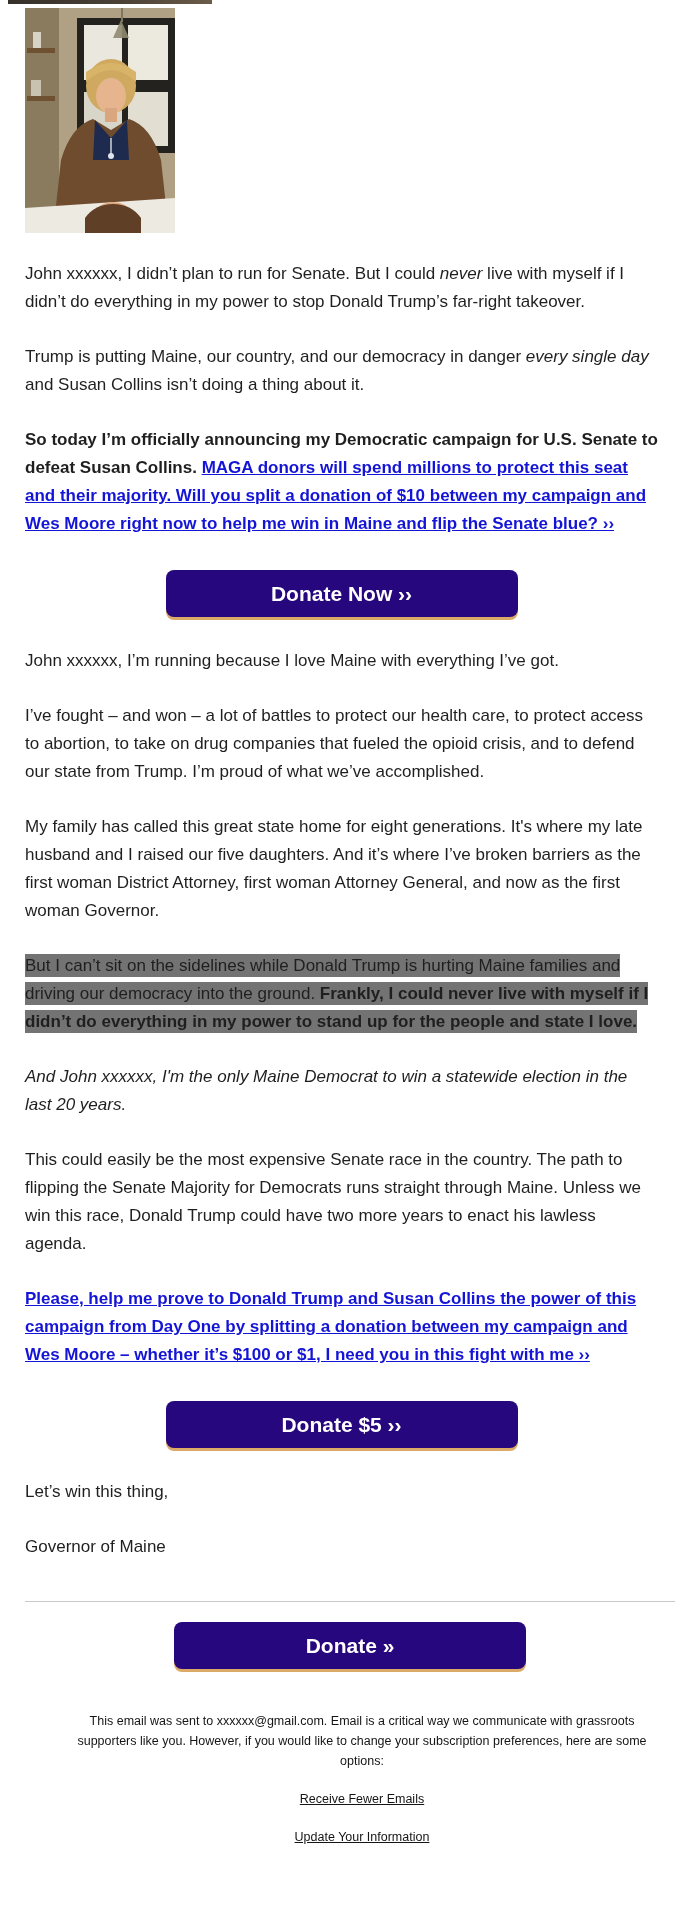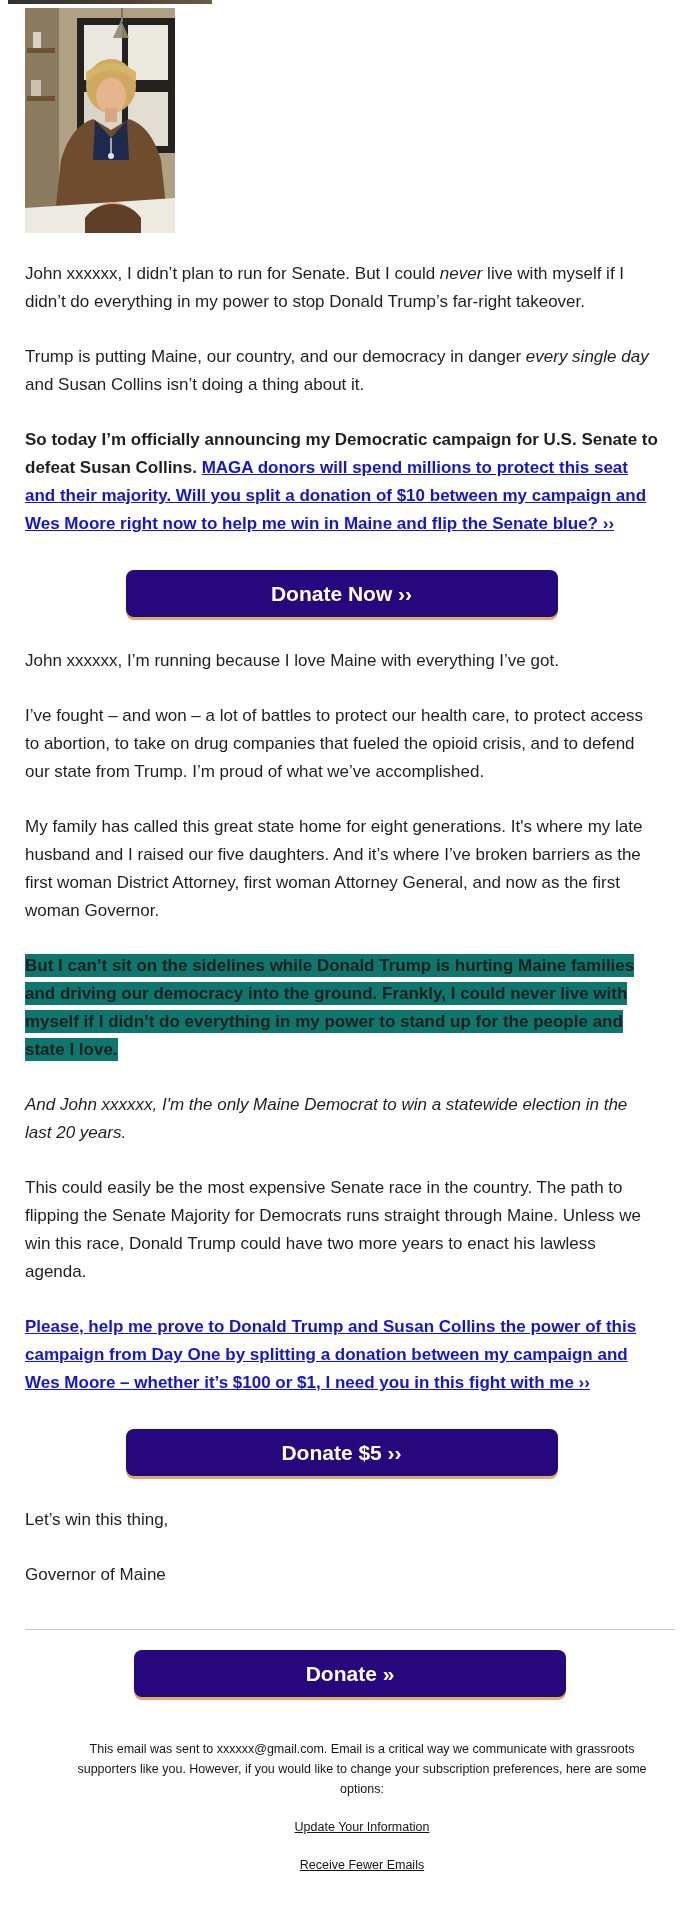--- a/index.html
+++ b/index.html
@@ -13,23 +13,23 @@
     background: linear-gradient(90deg, #35302a, #4a4036 55%, #6a5c48);
   }
   .email { padding: 6px 42px 0 25px; }
   .photo { width: 150px; height: 225px; display: block; margin: 2px 0 0 0; }
   p.body-p {
     font-size: 17px; line-height: 28px; margin: 27px 0; color: #1f1f1f;
   }
   .b { font-weight: 700; }
   .i { font-style: italic; }
   a.inline-link { color: #1414d6; font-weight: 700; text-decoration: underline; }
-  mark.hl { background: #0f766e; color: inherit; padding: 2px 0; font-weight: bold; }
+  mark.hl { background: #737373; color: inherit; padding: 2px 0; }
   a.btn {
-    display: block; width: 432px; margin: 32px auto 30px auto;
+    display: block; width: 352px; margin: 32px auto 30px auto;
     background: #26077d; color: #ffffff;
     font-size: 21px; font-weight: 700; line-height: 25px;
     text-align: center; text-decoration: none;
     padding: 11px 0; border-radius: 8px;
     box-shadow: 0 3px 0 0 #dcaa68;
   }
   hr.divider { border: 0; border-top: 1px solid #c9c9c9; margin: 40px 25px 0 25px; }
   .footer { margin-top: 42px; text-align: center; color: #151515; margin-left: 24px; }
   .footer p { font-size: 12.5px; line-height: 20px; margin: 18px 40px; }
   .footer a { color: #151515; text-decoration: underline; }
@@ -97,16 +97,16 @@
   <p class="body-p">Governor of Maine</p>
 
 </div>
 
 <hr class="divider">
 
 <a href="#" class="btn" style="margin-top:20px;">Donate »</a>
 
 <div class="footer">
   <p>This email was sent to xxxxxx@gmail.com. Email is a critical way we communicate with grassroots supporters like you. However, if you would like to change your subscription preferences, here are some options:</p>
+  <p><a href="#">Receive Fewer Emails</a></p>
   <p><a href="#">Update Your Information</a></p>
-  <p><a href="#">Receive Fewer Emails</a></p>
 
 </div>
 
 </body></html>

